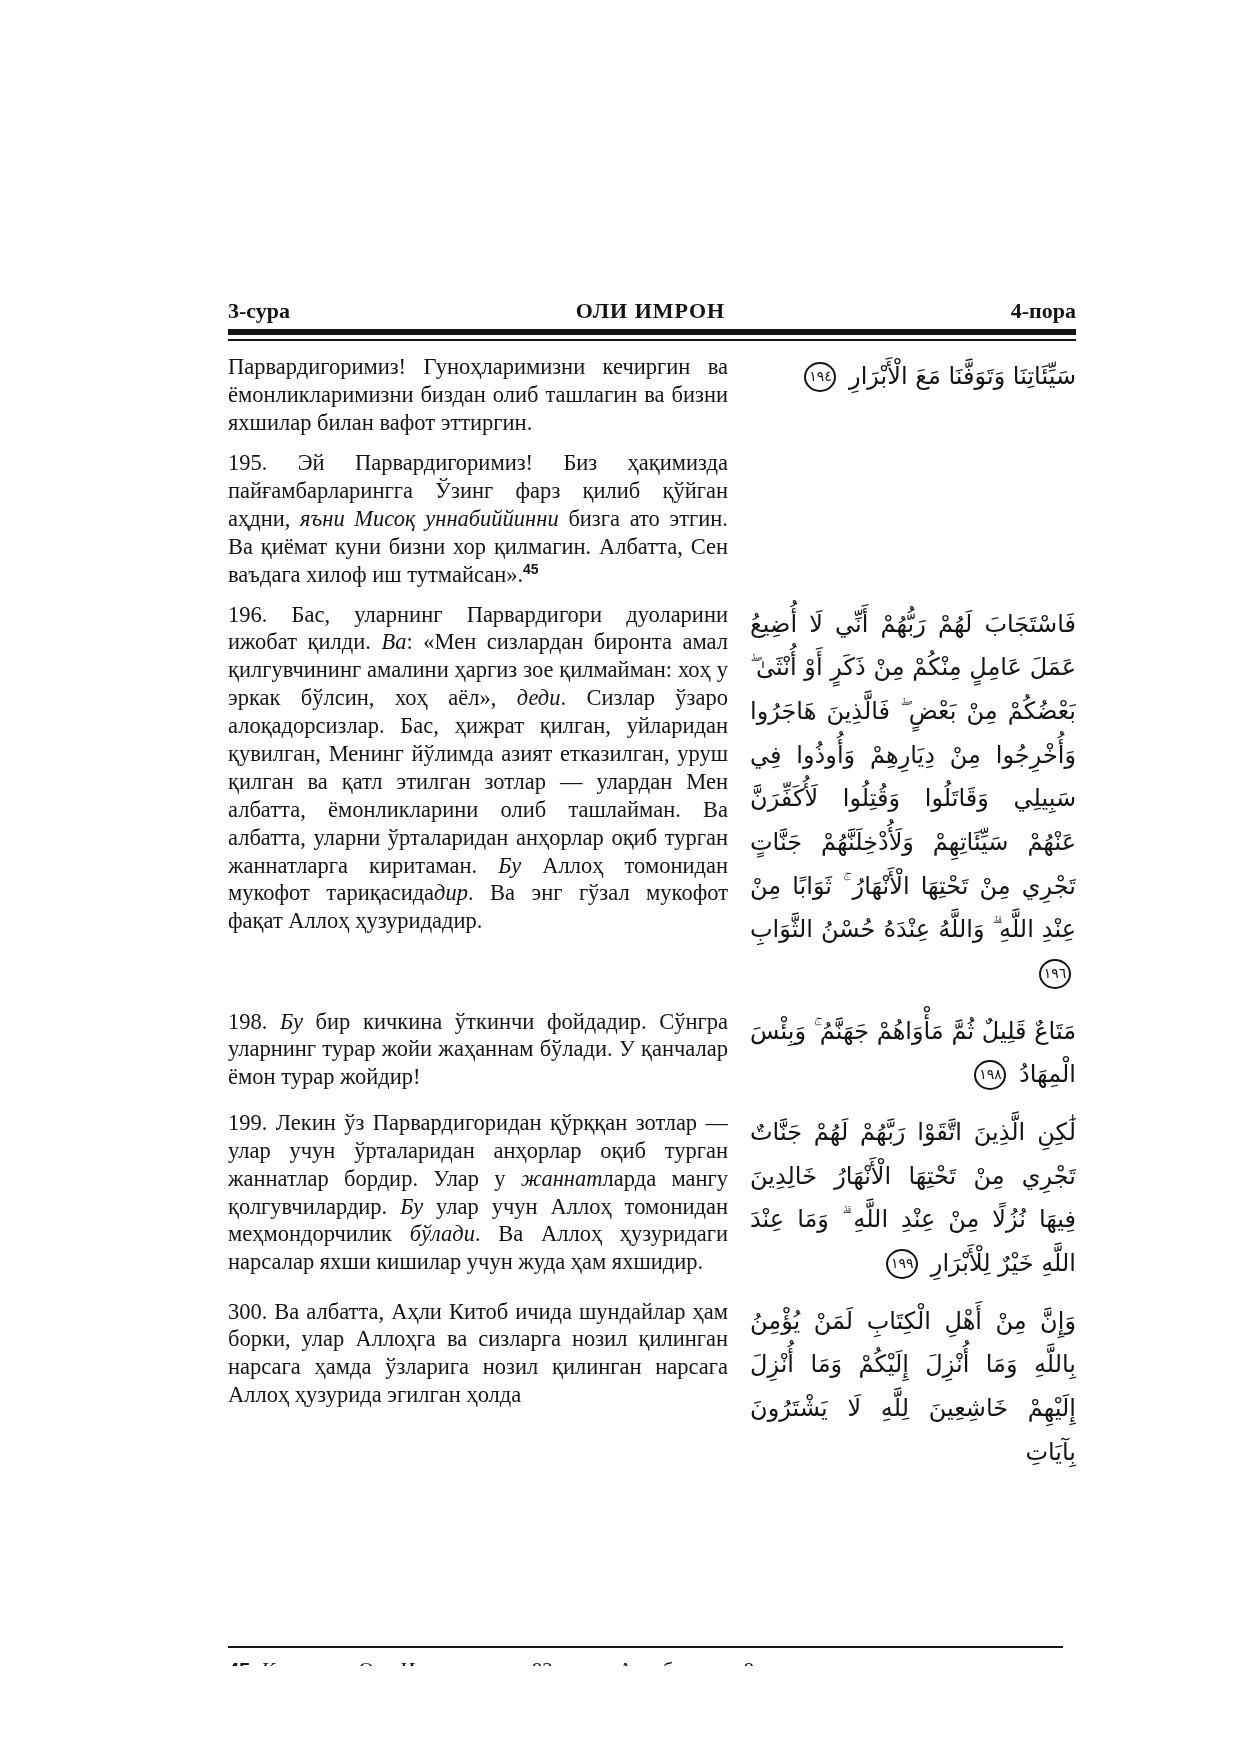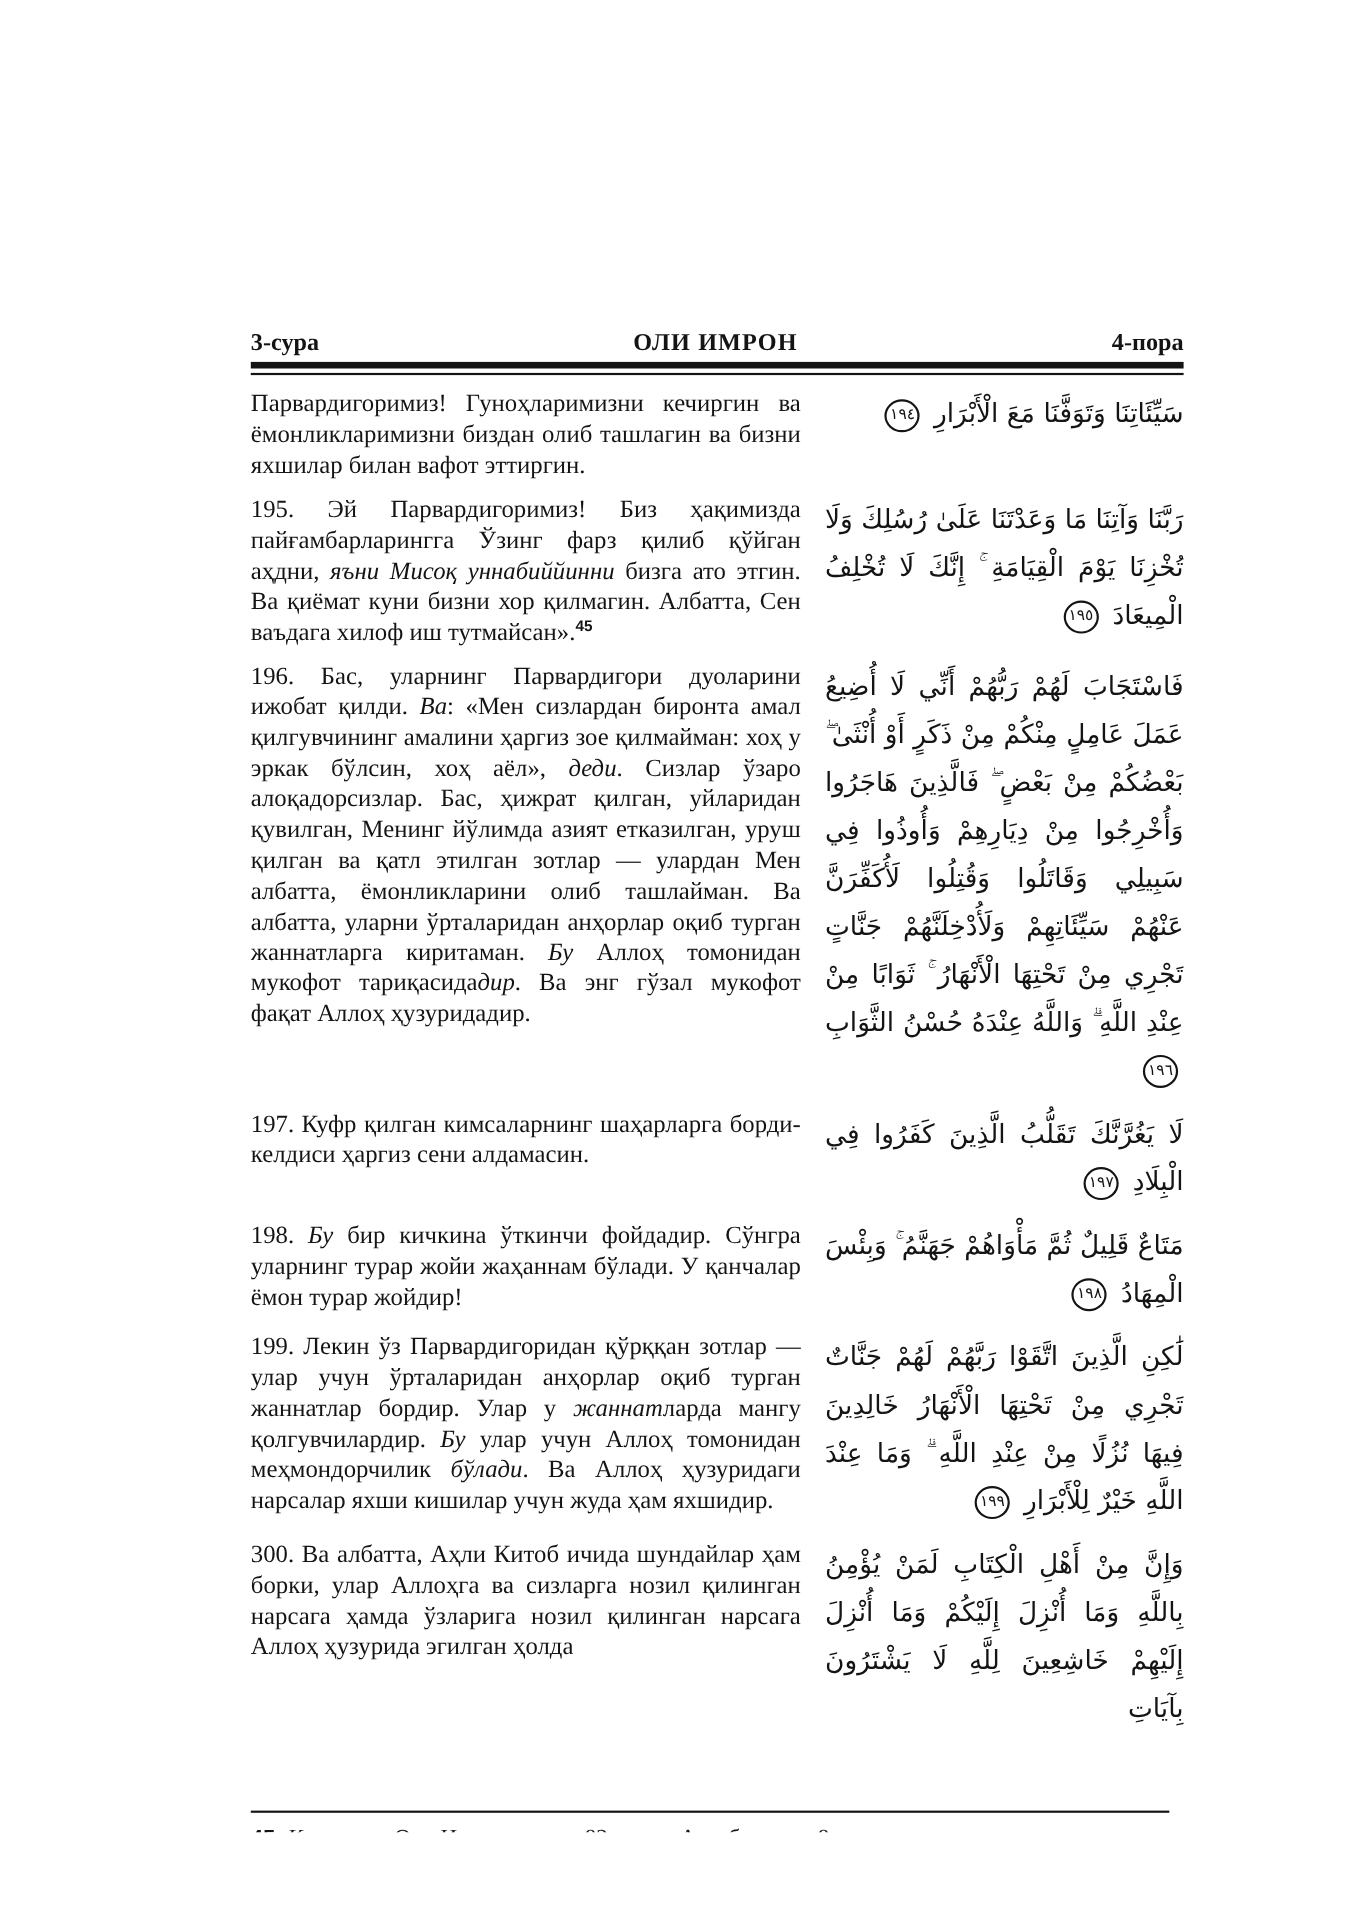--- a/index.html
+++ b/index.html
@@ -85,38 +85,29 @@
   <div class="content-rows">
     <div class="row">
       <p class="uz"><span>Парвардигоримиз! Гуноҳларимизни кечиргин ва ёмонликларимизни биздан олиб ташлагин ва бизни яхшилар билан вафот эттиргин.</span></p>
       <div class="ar-wrap">
         <div class="arabic" dir="rtl">سَيِّئَاتِنَا وَتَوَفَّنَا مَعَ الْأَبْرَارِ <span class="verse-badge">١٩٤</span></div>
       </div>
     </div>
 
     <div class="row">
       <p class="uz"><span>195. Эй Парвардигоримиз! Биз ҳақимизда пайғамбарларингга Ўзинг фарз қилиб қўйган аҳдни, </span><i>яъни Мисоқ уннабиййинни</i><span> бизга ато этгин. Ва қиёмат куни бизни хор қилмагин. Албатта, Сен ваъдага хилоф иш тутмайсан».</span><sup class="fnref">45</sup></p>
-      <div class="ar-wrap">
-        <div class="arabic" dir="rtl">رَبَّنَا وَآتِنَا مَا وَعَدْتَنَا عَلَىٰ رُسُلِكَ وَلَا تُخْزِنَا يَوْمَ الْقِيَامَةِ ۚ إِنَّكَ لَا تُخْلِفُ الْمِيعَادَ <span class="verse-badge">١٩٥</span></div>
-      </div>
     </div>
 
     <div class="row">
       <p class="uz"><span>196. Бас, уларнинг Парвардигори дуоларини ижобат қилди. </span><i>Ва</i><span>: «Мен сизлардан биронта амал қилгувчининг амалини ҳаргиз зое қилмайман: хоҳ у эркак бўлсин, хоҳ аёл», </span><i>деди</i><span>. Сизлар ўзаро алоқадорсизлар. Бас, ҳижрат қилган, уйларидан қувилган, Менинг йўлимда азият етказилган, уруш қилган ва қатл этилган зотлар — улардан Мен албатта, ёмонликларини олиб ташлайман. Ва албатта, уларни ўрталаридан анҳорлар оқиб турган жаннатларга киритаман. </span><i>Бу</i><span> Аллоҳ томонидан мукофот тариқасида</span><i>дир</i><span>. Ва энг гўзал мукофот фақат Аллоҳ ҳузуридадир.</span></p>
       <div class="ar-wrap">
         <div class="arabic" dir="rtl">فَاسْتَجَابَ لَهُمْ رَبُّهُمْ أَنِّي لَا أُضِيعُ عَمَلَ عَامِلٍ مِنْكُمْ مِنْ ذَكَرٍ أَوْ أُنْثَىٰ ۖ بَعْضُكُمْ مِنْ بَعْضٍ ۖ فَالَّذِينَ هَاجَرُوا وَأُخْرِجُوا مِنْ دِيَارِهِمْ وَأُوذُوا فِي سَبِيلِي وَقَاتَلُوا وَقُتِلُوا لَأُكَفِّرَنَّ عَنْهُمْ سَيِّئَاتِهِمْ وَلَأُدْخِلَنَّهُمْ جَنَّاتٍ تَجْرِي مِنْ تَحْتِهَا الْأَنْهَارُ ۚ ثَوَابًا مِنْ عِنْدِ اللَّهِ ۗ وَاللَّهُ عِنْدَهُ حُسْنُ الثَّوَابِ <span class="verse-badge">١٩٦</span></div>
       </div>
     </div>
 
-    <div class="row">
-      <p class="uz"><span>197. Куфр қилган кимсаларнинг шаҳарларга борди-келдиси ҳаргиз сени алдамасин.</span></p>
-      <div class="ar-wrap">
-        <div class="arabic" dir="rtl">لَا يَغُرَّنَّكَ تَقَلُّبُ الَّذِينَ كَفَرُوا فِي الْبِلَادِ <span class="verse-badge">١٩٧</span></div>
-      </div>
-    </div>
 
     <div class="row">
       <p class="uz"><span>198. </span><i>Бу</i><span> бир кичкина ўткинчи фойдадир. Сўнгра уларнинг турар жойи жаҳаннам бўлади. У қанчалар ёмон турар жойдир!</span></p>
       <div class="ar-wrap">
         <div class="arabic" dir="rtl">مَتَاعٌ قَلِيلٌ ثُمَّ مَأْوَاهُمْ جَهَنَّمُ ۚ وَبِئْسَ الْمِهَادُ <span class="verse-badge">١٩٨</span></div>
       </div>
     </div>
 
     <div class="row">
       <p class="uz"><span>199. Лекин ўз Парвардигоридан қўрққан зотлар — улар учун ўрталаридан анҳорлар оқиб турган жаннатлар бордир. Улар у </span><i>жаннат</i><span>ларда мангу қолгувчилардир. </span><i>Бу</i><span> улар учун Аллоҳ томонидан меҳмондорчилик </span><i>бўлади</i><span>. Ва Аллоҳ ҳузуридаги нарсалар яхши кишилар учун жуда ҳам яхшидир.</span></p>

